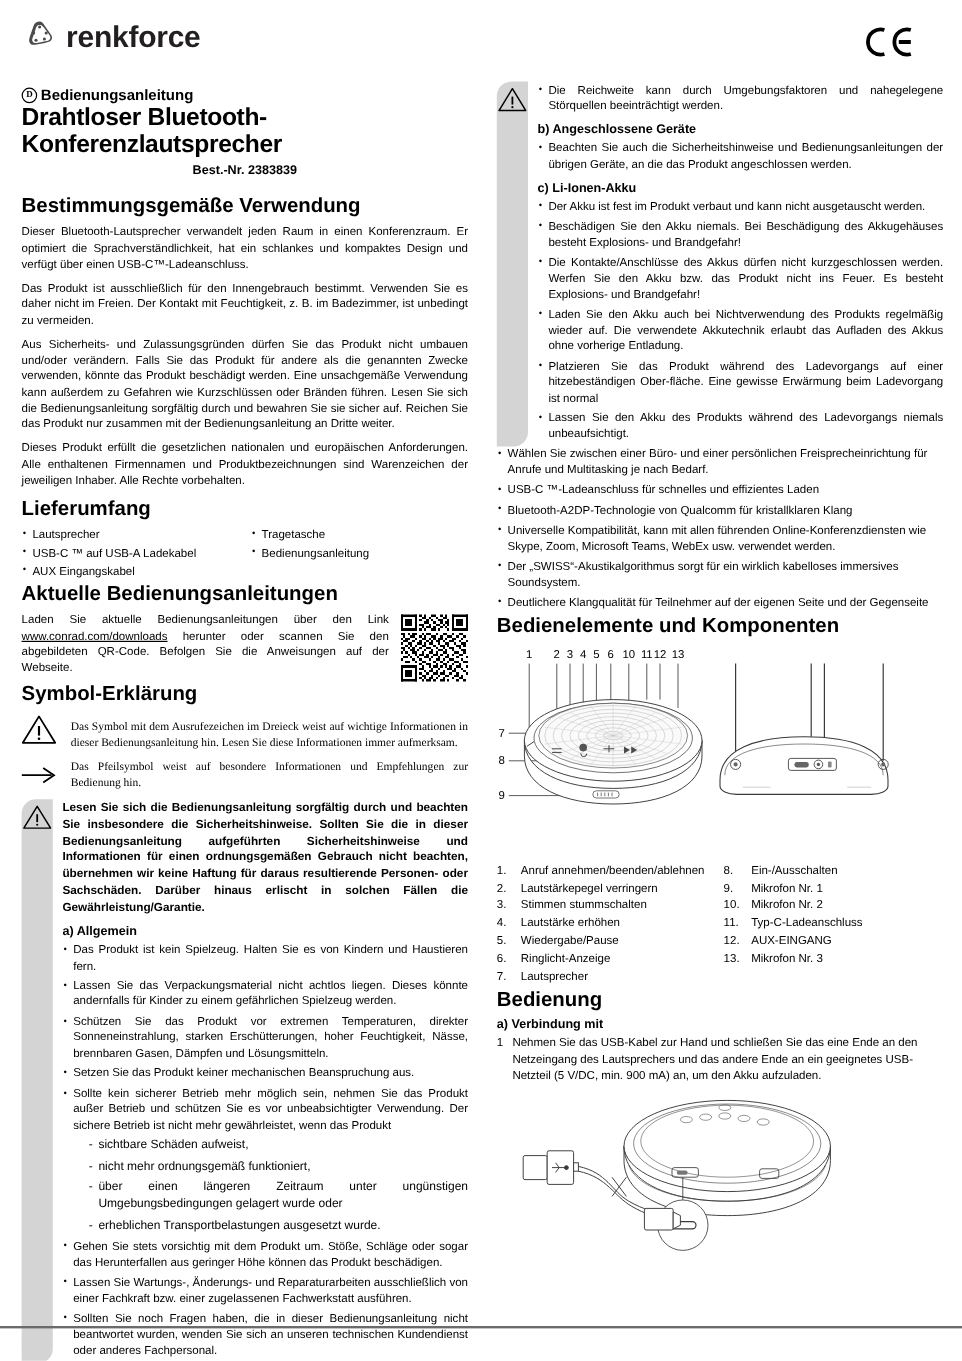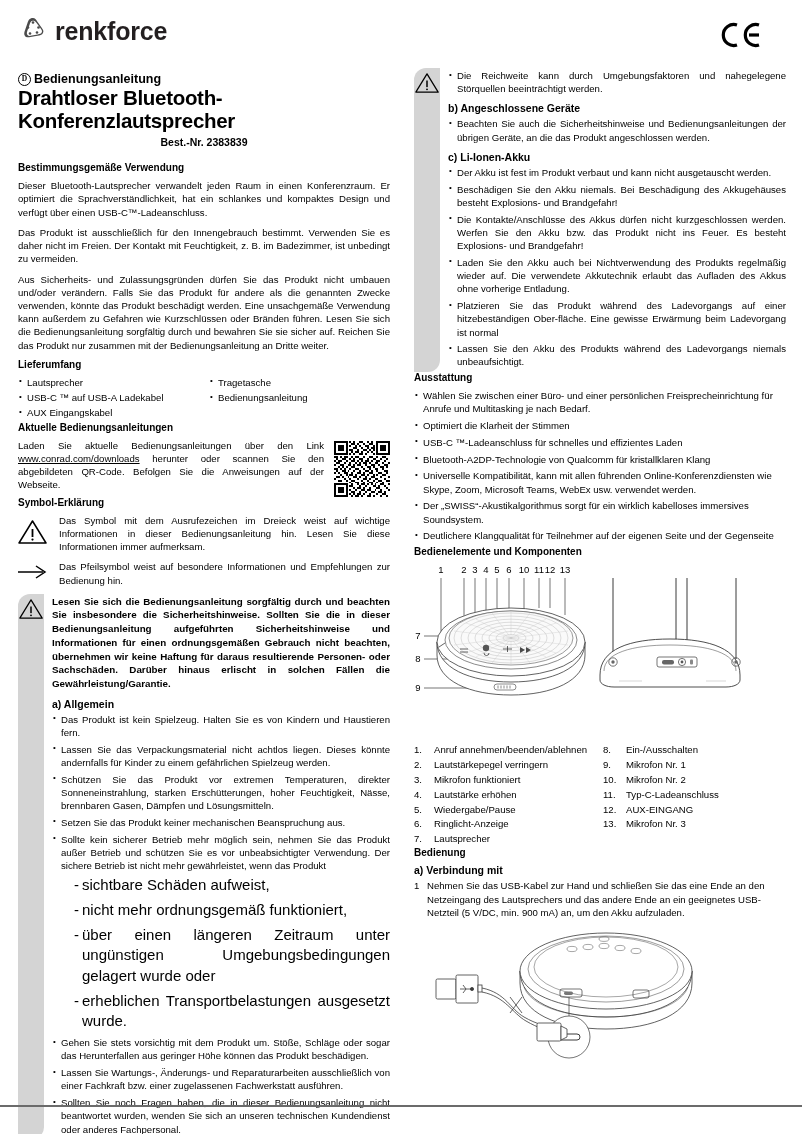--- a/index.html
+++ b/index.html
@@ -82,21 +82,21 @@
     letter-spacing: -0.3px;
     line-height: 1.1;
   }
   .ordernum {
     font-size: 10.5px;
     font-weight: bold;
     margin: 0 0 14px 0;
     text-align: center;
   }
   h2.sec {
-    font-size: 10px;
+    font-size: 17px;
     font-weight: bold;
     margin: 0 0 5px 0;
     line-height: 1.2;
   }
   .sec-gap { margin-top: 15px; }
   h3.subsec {
     font-size: 10.5px;
     font-weight: bold;
     margin: 7px 0 3px 0;
   }
@@ -131,21 +131,21 @@
   }
   ul.bul.tight > li { margin-bottom: 2px; }
   ul.bul.nojust > li { text-align: left; }
 
   ul.dash {
     list-style: none;
     margin: 3px 0 3px 0;
     padding: 0 0 0 13px;
   }
   ul.dash > li {
-    font-size: 15px;
+    font-size: 10px;
     line-height: 1.38;
     margin: 0 0 4px 0;
     padding-left: 8px;
     position: relative;
     text-align: justify;
   }
   ul.dash > li::before {
     content: "-";
     position: absolute;
     left: 0;
@@ -170,22 +170,23 @@
     width: 56px; height: 56px;
     flex: 0 0 56px;
     margin-top: 2px;
   }
   a.link { color: #000; text-decoration: underline; }
 
   
   .sym-row {
     display: flex;
     gap: 9px;
-    align-items: center;
+    align-items: flex-end;
     margin-bottom: 7px;
+    font-family: Liberation Serif, serif;
   }
   .sym-icon { flex: 0 0 32px; padding-top: 1px; }
   .sym-text { flex: 1; font-size: 9.6px; line-height: 1.38; text-align: justify; }
 
   
   .safety-block {
     display: flex;
     gap: 8px;
     align-items: stretch;
   }
@@ -290,20 +291,21 @@
         <span class="lang-badge">D</span>
         <span>Bedienungsanleitung</span>
       </div>
       <h1 class="doc-title">Drahtloser Bluetooth-Konferenzlautsprecher</h1>
       <div class="ordernum">Best.-Nr. 2383839</div>
 
       <h2 class="sec">Bestimmungsgemäße Verwendung</h2>
       <p class="body">Dieser Bluetooth-Lautsprecher verwandelt jeden Raum in einen Konferenzraum. Er optimiert die Sprachverständlichkeit, hat ein schlankes und kompaktes Design und verfügt über einen USB-C™-Ladeanschluss.</p>
       <p class="body">Das Produkt ist ausschließlich für den Innengebrauch bestimmt. Verwenden Sie es daher nicht im Freien. Der Kontakt mit Feuchtigkeit, z. B. im Badezimmer, ist unbedingt zu vermeiden.</p>
       <p class="body">Aus Sicherheits- und Zulassungsgründen dürfen Sie das Produkt nicht umbauen und/oder verändern. Falls Sie das Produkt für andere als die genannten Zwecke verwenden, könnte das Produkt beschädigt werden. Eine unsachgemäße Verwendung kann außerdem zu Gefahren wie Kurzschlüssen oder Bränden führen. Lesen Sie sich die Bedienungsanleitung sorgfältig durch und bewahren Sie sie sicher auf. Reichen Sie das Produkt nur zusammen mit der Bedienungsanleitung an Dritte weiter.</p>
+      <p class="body">Dieses Produkt erfüllt die gesetzlichen nationalen und europäischen Anforderungen. Alle enthaltenen Firmennamen und Produktbezeichnungen sind Warenzeichen der jeweiligen Inhaber. Alle Rechte vorbehalten.</p>
 
       <h2 class="sec sec-gap">Lieferumfang</h2>
       <div class="twocol-list">
         <ul class="bul tight nojust">
           <li>Lautsprecher</li>
           <li>USB-C ™ auf USB-A Ladekabel</li>
           <li>AUX Eingangskabel</li>
         </ul>
         <ul class="bul tight nojust">
           <li>Tragetasche</li>
@@ -626,24 +628,22 @@
             <li>Der Akku ist fest im Produkt verbaut und kann nicht ausgetauscht werden.</li>
             <li>Beschädigen Sie den Akku niemals. Bei Beschädigung des Akkugehäuses besteht Explosions- und Brandgefahr!</li>
             <li>Die Kontakte/Anschlüsse des Akkus dürfen nicht kurzgeschlossen werden. Werfen Sie den Akku bzw. das Produkt nicht ins Feuer. Es besteht Explosions- und Brandgefahr!</li>
             <li>Laden Sie den Akku auch bei Nichtverwendung des Produkts regelmäßig wieder auf. Die verwendete Akkutechnik erlaubt das Aufladen des Akkus ohne vorherige Entladung.</li>
             <li>Platzieren Sie das Produkt während des Ladevorgangs auf einer hitzebeständigen Ober-fläche. Eine gewisse Erwärmung beim Ladevorgang ist normal</li>
             <li>Lassen Sie den Akku des Produkts während des Ladevorgangs niemals unbeaufsichtigt.</li>
           </ul>
         </div>
       </div>
 
-      <h2 class="sec sec-gap">Ausstattung</h2>
       <ul class="bul nojust">
         <li>Wählen Sie zwischen einer Büro- und einer persönlichen Freisprecheinrichtung für Anrufe und Multitasking je nach Bedarf.</li>
-        <li>Optimiert die Klarheit der Stimmen</li>
         <li>USB-C ™-Ladeanschluss für schnelles und effizientes Laden</li>
         <li>Bluetooth-A2DP-Technologie von Qualcomm für kristallklaren Klang</li>
         <li>Universelle Kompatibilität, kann mit allen führenden Online-Konferenzdiensten wie Skype, Zoom, Microsoft Teams, WebEx usw. verwendet werden.</li>
         <li>Der „SWISS“-Akustikalgorithmus sorgt für ein wirklich kabelloses immersives Soundsystem.</li>
         <li>Deutlichere Klangqualität für Teilnehmer auf der eigenen Seite und der Gegenseite</li>
       </ul>
 
       <h2 class="sec sec-gap">Bedienelemente und Komponenten</h2>
 
       <div class="diagram">
@@ -767,21 +767,21 @@
           <li>
               <span class="num">1.</span>
               <span>Anruf annehmen/beenden/ablehnen</span>
             </li>
           <li>
               <span class="num">2.</span>
               <span>Lautstärkepegel verringern</span>
             </li>
           <li>
               <span class="num">3.</span>
-              <span>Mikrofon funktioniert</span>
+              <span>Stimmen stummschalten</span>
             </li>
           <li>
               <span class="num">4.</span>
               <span>Lautstärke erhöhen</span>
             </li>
           <li>
               <span class="num">5.</span>
               <span>Wiedergabe/Pause</span>
             </li>
           <li>

